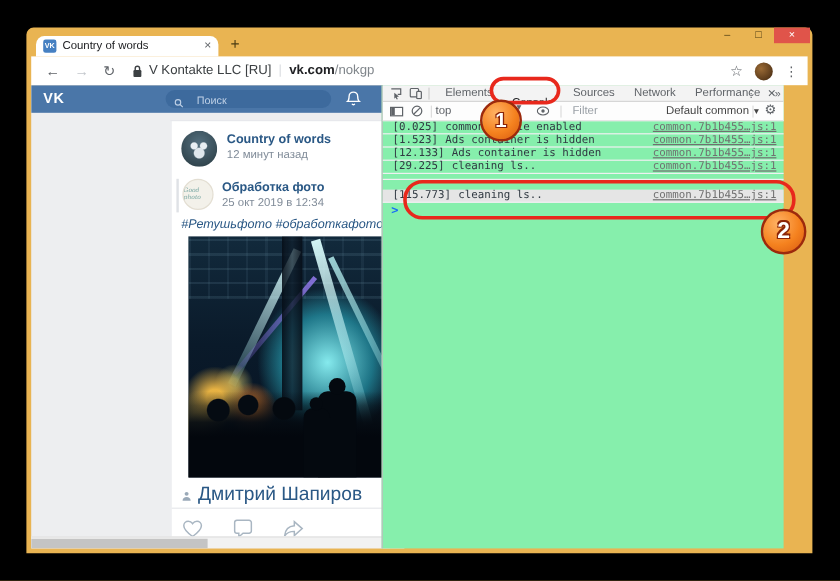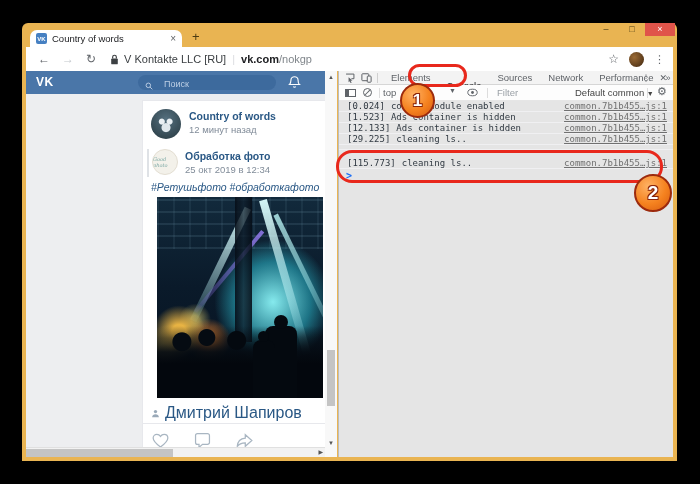--- a/index.html
+++ b/index.html
@@ -108,21 +108,21 @@
   
   .vk-hscroll { position:absolute; left:0; top:376px; width:299px; height:10px; background:#f2f2f2;
     border-top:1px solid #e0e0e0; }
   .vk-hthumb { position:absolute; left:0; top:1px; width:147px; height:8px; background:#c4c4c4; }
   .vk-harrow { position:absolute; right:2px; top:0; font-size:6px; color:#555; line-height:9px; }
   .vk-vscroll { position:absolute; left:303px; top:48px; width:12px; height:386px; background:#f8f8f8; }
   .vs-arrow { position:absolute; left:0; width:12px; text-align:center; font-size:6px; color:#555; }
   .vs-up { top:3px; } .vs-down { top:369px; }
   .vs-thumb { position:absolute; left:2px; top:279px; width:8px; height:56px; background:#c4c4c4; }
   
-  .devtools { position:absolute; left:316px; top:48px; width:335px; height:386px; background:#e5e5e5;
+  .devtools { position:absolute; left:296px; top:48px; width:335px; height:386px; background:#86efac;
     border-left:1px solid #bdbdbd; }
   .dt-tabbar { position:absolute; left:0; top:0; width:100%; height:14px; background:#f3f3f3;
     border-bottom:1px solid #d6d6d6; display:flex; align-items:center; font-size:9.5px; color:#5f6368; }
   .dt-ic { margin-left:6px; display:flex; align-items:center; }
   .dt-sep { width:1px; height:10px; background:#d0d0d0; margin:0 5px; }
   .dt-tab { padding:0 8px; height:13px; line-height:13px; white-space:nowrap; }
   .dt-tab.active { color:#202124; border-bottom:2px solid #1a73e8;margin-top:16px; }
   .dt-overflow { margin-left:4px; font-size:9px; }
   .dt-tb-right { position:absolute; right:0; top:0; height:13px; display:flex; align-items:center; }
   .dt-menu { font-size:9px; color:#5f6368; margin-right:9px; }
@@ -322,21 +322,21 @@
       <span class="dd-levels">
         <span>Default common</span>
         <span class="caret">▼</span>
       </span>
       <span class="tb-vr" style="left:308px"></span>
       <span class="ic-gear">⚙</span>
     </div>
 
     <div class="dt-log">
       <div class="log-row">
-        <span>[0.024]</span><span class="log-msg">common module enabled</span>
+        <span>[0.025]</span><span class="log-msg">common module enabled</span>
         <span class="log-src">common.7b1b455…js:1</span>
       </div>
       <div class="log-row">
         <span>[1.523]</span><span class="log-msg">Ads container is hidden</span>
         <span class="log-src">common.7b1b455…js:1</span>
       </div>
       <div class="log-row">
         <span>[12.133]</span><span class="log-msg">Ads container is hidden</span>
         <span class="log-src">common.7b1b455…js:1</span>
       </div>

